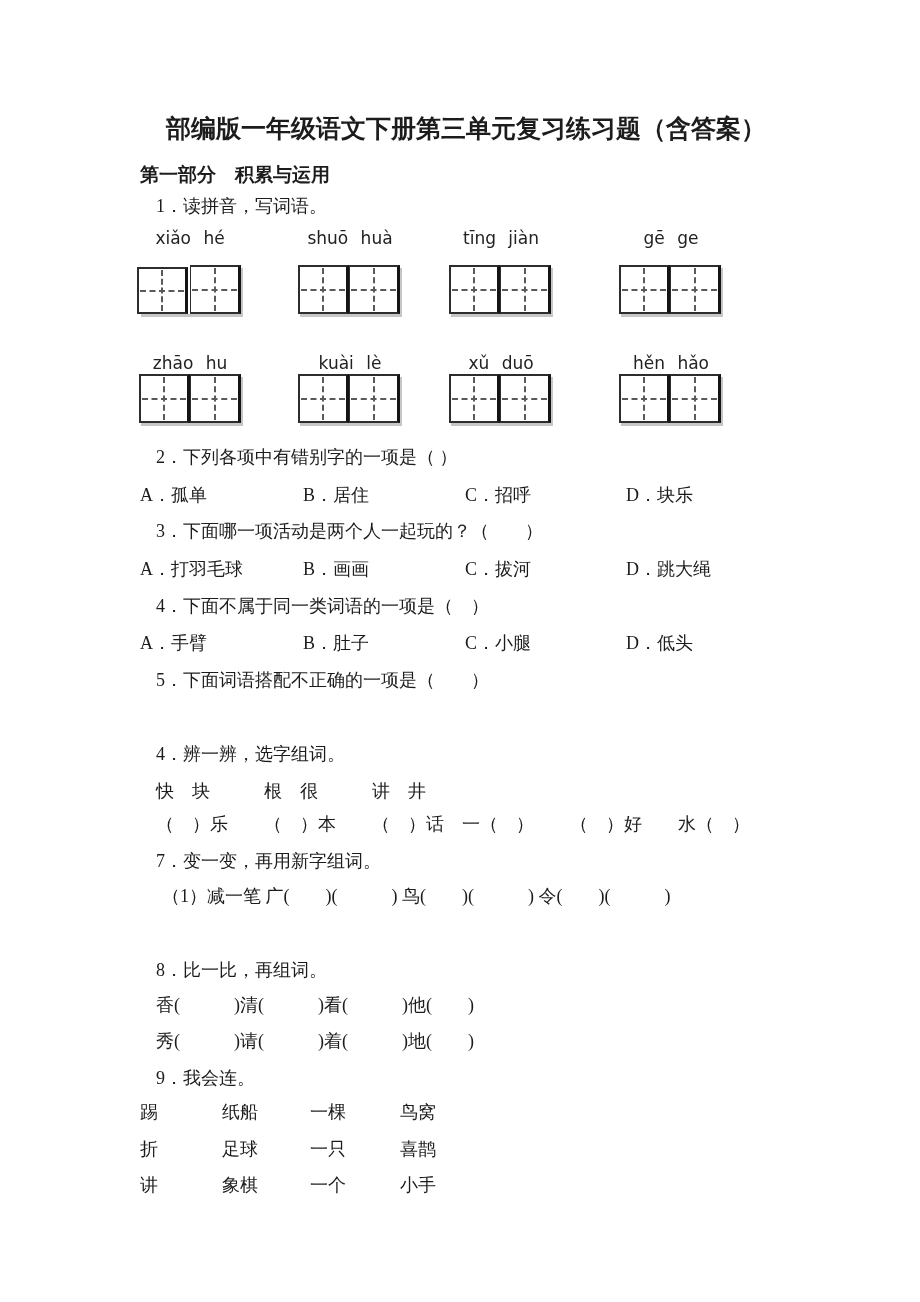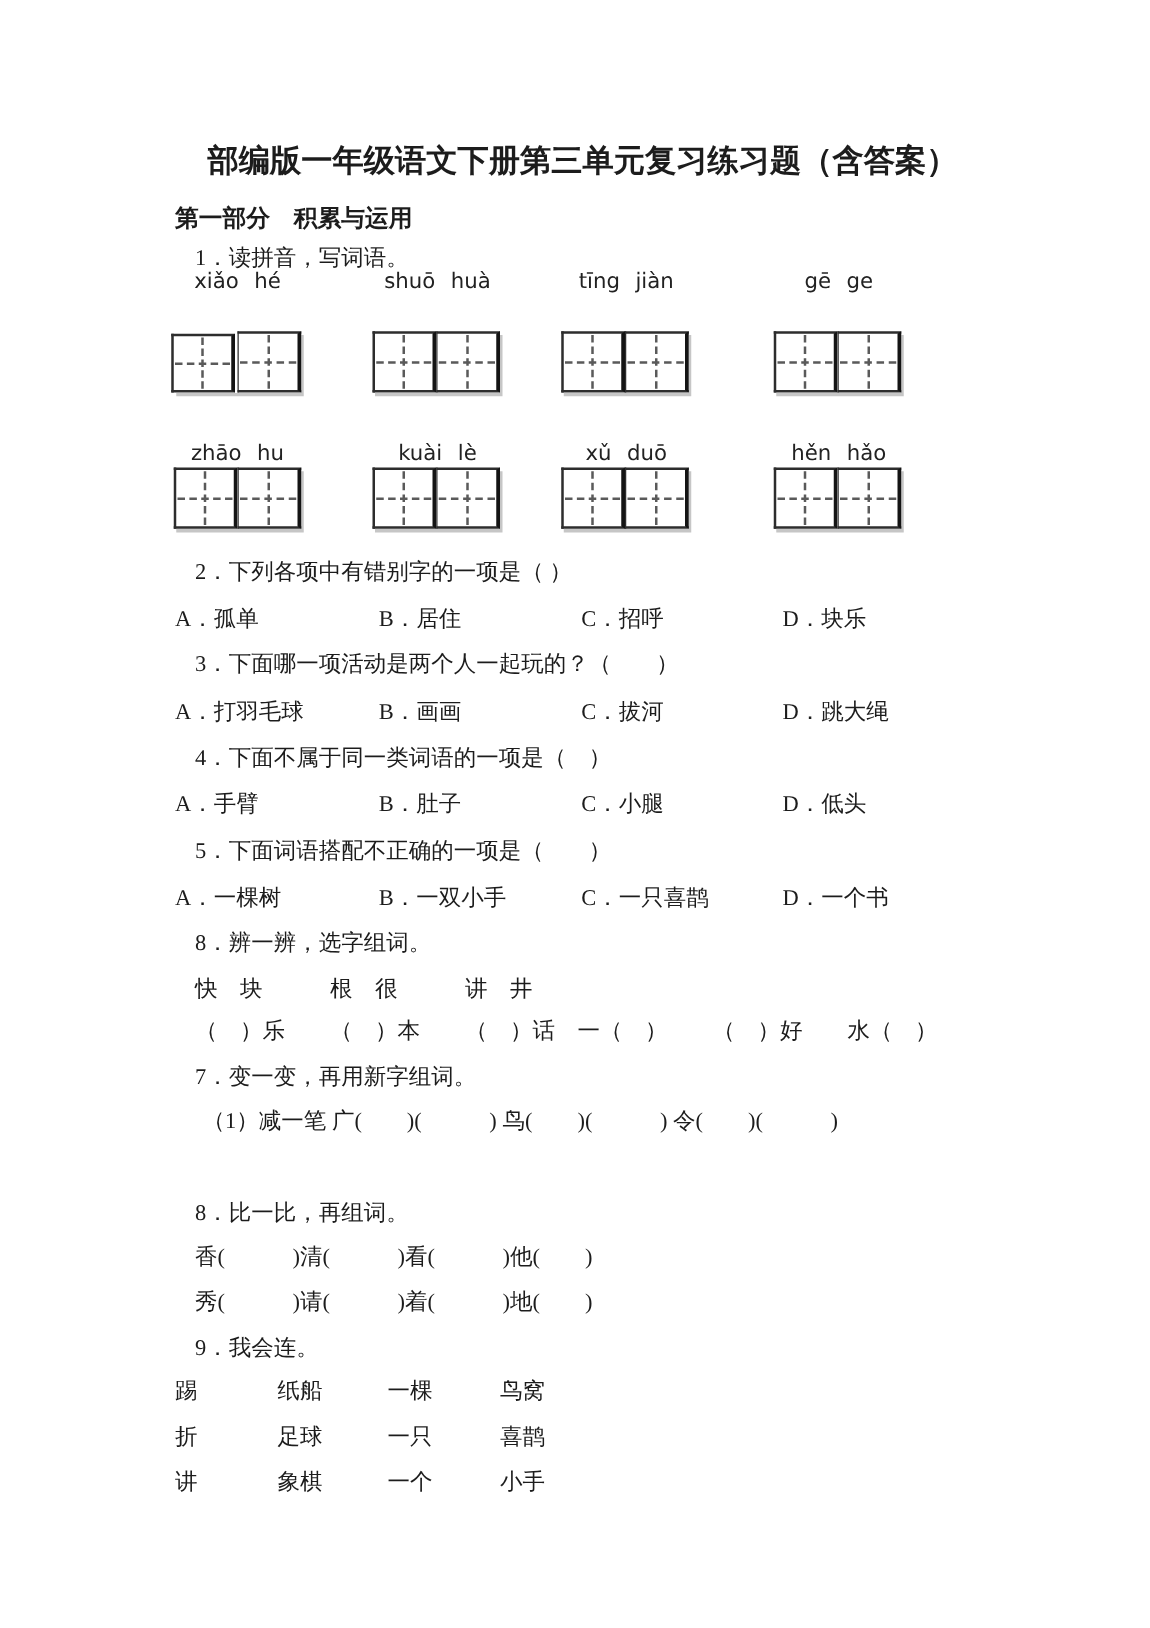--- a/index.html
+++ b/index.html
@@ -89,21 +89,21 @@
 <body>
 
 <div class="page">
 
   <div class="doc-title">部编版一年级语文下册第三单元复习练习题（含答案）</div>
 
   <div class="section-heading">第一部分　积累与运用</div>
 
   <div class="line" style="left:140px; top:195px;">1．读拼音，写词语。</div>
 
-  <div class="pinyin-row" style="top:215px;">
+  <div class="pinyin-row" style="top:228px;">
     <span class="pinyin pg1">xiǎo hé</span>
     <span class="pinyin pg2">shuō huà</span>
     <span class="pinyin pg3">tīng jiàn</span>
     <span class="pinyin pg4">gē ge</span>
   </div>
 
   <div class="grid-row" style="top:265px;">
     <div class="tgroup tg1">
       <div class="tian shift"></div>
       <div class="tian"></div>
@@ -166,28 +166,22 @@
 
   <div class="line" style="left:140px; top:595px;">4．下面不属于同一类词语的一项是（　）</div>
   <div class="opt-row" style="top:631px;">
     <span class="opt c1">A．手臂</span>
     <span class="opt c2">B．肚子</span>
     <span class="opt c3">C．小腿</span>
     <span class="opt c4">D．低头</span>
   </div>
 
   <div class="line" style="left:140px; top:669px;">5．下面词语搭配不正确的一项是（　　）</div>
-  <div class="opt-row" style="top:706px;">
-    <span class="opt c1">A．一棵树</span>
-    <span class="opt c2">B．一双小手</span>
-    <span class="opt c3">C．一只喜鹊</span>
-    <span class="opt c4">D．一个书</span>
-  </div>
-
-  <div class="line" style="left:140px; top:743px;">8．辨一辨，选字组词。</div>
+
+  <div class="line" style="left:140px; top:743px;">4．辨一辨，选字组词。</div>
   <div class="line" style="left:140px; top:780px;">快　块　　　根　很　　　讲　井</div>
   <div class="line" style="left:140px; top:813px;">（　）乐　　（　）本　　（　）话　一（　）　　（　）好　　水（　）</div>
 
   <div class="line" style="left:140px; top:850px;">7．变一变，再用新字组词。</div>
   <div class="line" style="left:146px; top:885px;">（1）减一笔 广(　　)(　　　) 鸟(　　)(　　　) 令(　　)(　　　)</div>
 
   <div class="line" style="left:140px; top:959px;">8．比一比，再组词。</div>
   <div class="line" style="left:140px; top:994px;">香(　　　)清(　　　)看(　　　)他(　　)</div>
   <div class="line" style="left:140px; top:1030px;">秀(　　　)请(　　　)着(　　　)地(　　)</div>
 

